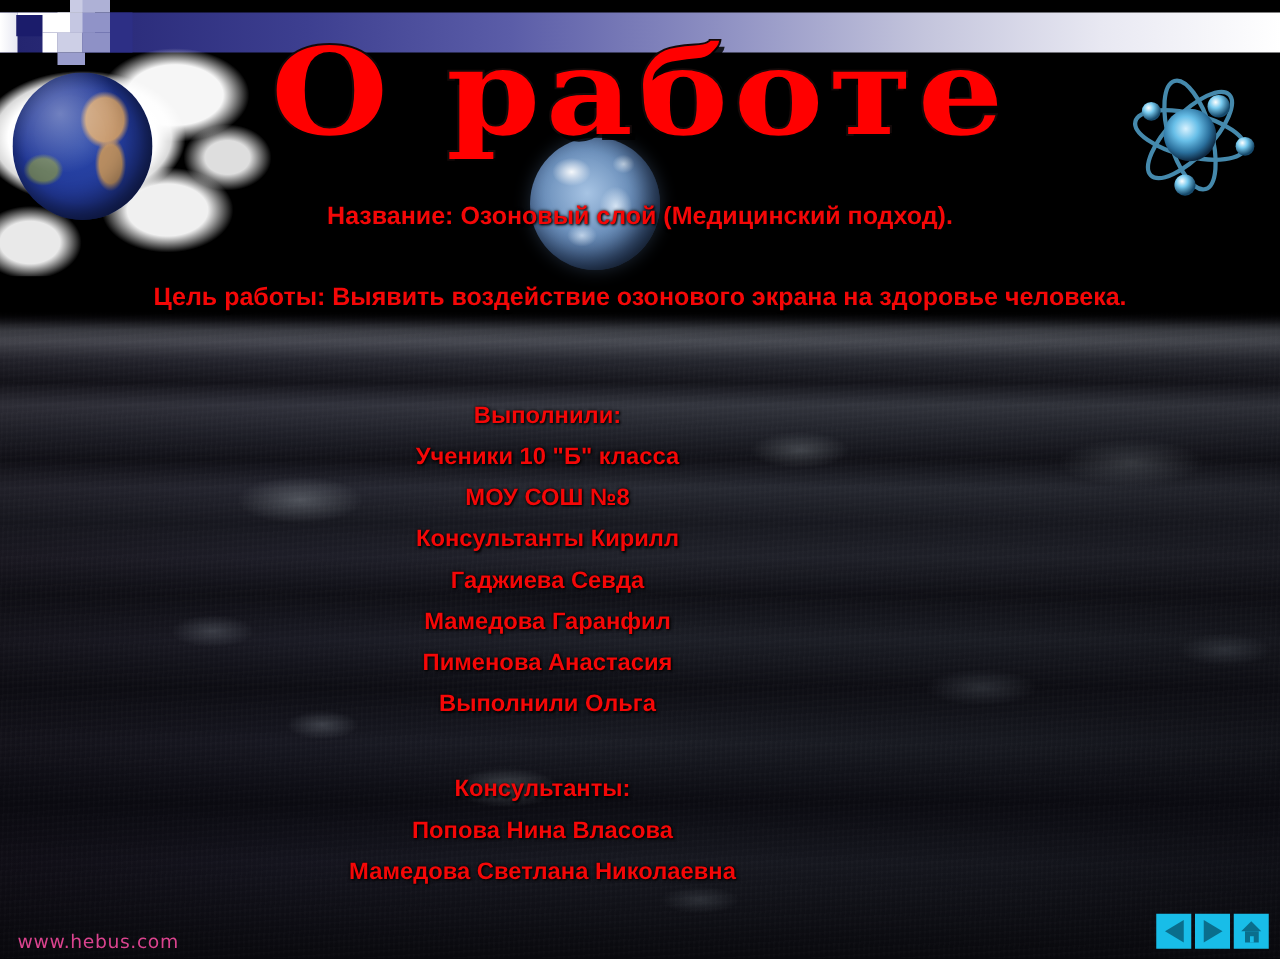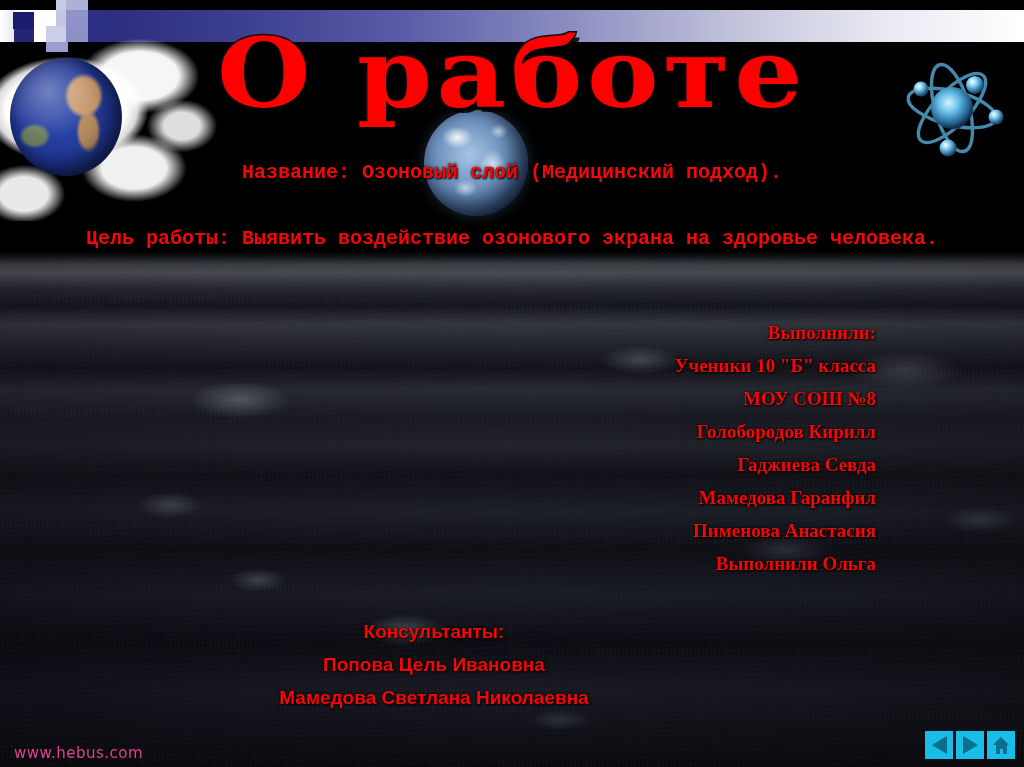--- a/index.html
+++ b/index.html
@@ -179,21 +179,20 @@
   
   .body-text {
     position: absolute;
     left: 0;
     width: 1024px;
     text-align: center;
     color: #F40707;
     font-weight: bold;
     text-shadow: 1px 1px 2px rgba(0,0,0,0.95), 0 0 3px rgba(0,0,0,0.8);
     white-space: nowrap;
-    font-family: Liberation Mono, monospace;
   }
 
   .line-title {
     top: 160px;
     font-size: 20px;
     line-height: 26px;
   }
   .line-goal {
     top: 222px;
     width: 1024px;
@@ -202,22 +201,21 @@
     white-space: normal;
     padding: 0 35px;
     box-sizing: border-box;
   }
 
   .authors-block {
     position: absolute;
     left: 0;
     top: 316px;
     width: 876px;
-    text-align: right;
-    font-family: Liberation Serif, serif;
+    text-align: center;
   }
   .authors-block .row,
   .consult-block .row {
     color: #F40707;
     font-weight: bold;
     font-size: 19px;
     line-height: 33px;
     text-shadow: 1px 1px 2px rgba(0,0,0,0.95), 0 0 3px rgba(0,0,0,0.8);
     white-space: nowrap;
   }
@@ -358,30 +356,30 @@
 
   <div class="title">О работе</div>
 
   <div class="body-text line-title">Название: Озоновый слой (Медицинский подход).</div>
   <div class="body-text line-goal">Цель работы: Выявить воздействие озонового экрана на здоровье человека.</div>
 
   <div class="authors-block">
     <div class="row">Выполнили:</div>
     <div class="row">Ученики 10 "Б" класса</div>
     <div class="row">МОУ СОШ №8</div>
-    <div class="row">Голобородов Кирилл</div>
+    <div class="row">Консультанты Кирилл</div>
     <div class="row">Гаджиева Севда</div>
     <div class="row">Мамедова Гаранфил</div>
     <div class="row">Пименова Анастасия</div>
     <div class="row">Выполнили Ольга</div>
   </div>
 
   <div class="consult-block">
     <div class="row">Консультанты:</div>
-    <div class="row">Попова Цель Ивановна</div>
+    <div class="row">Попова Нина Власова</div>
     <div class="row">Мамедова Светлана Николаевна</div>
   </div>
 
   <div class="watermark">www.hebus.com</div>
 
   <div class="nav-bar">
     <div class="nav-btn">
       <span class="tri-left"></span>
     </div>
     <div class="nav-btn">

